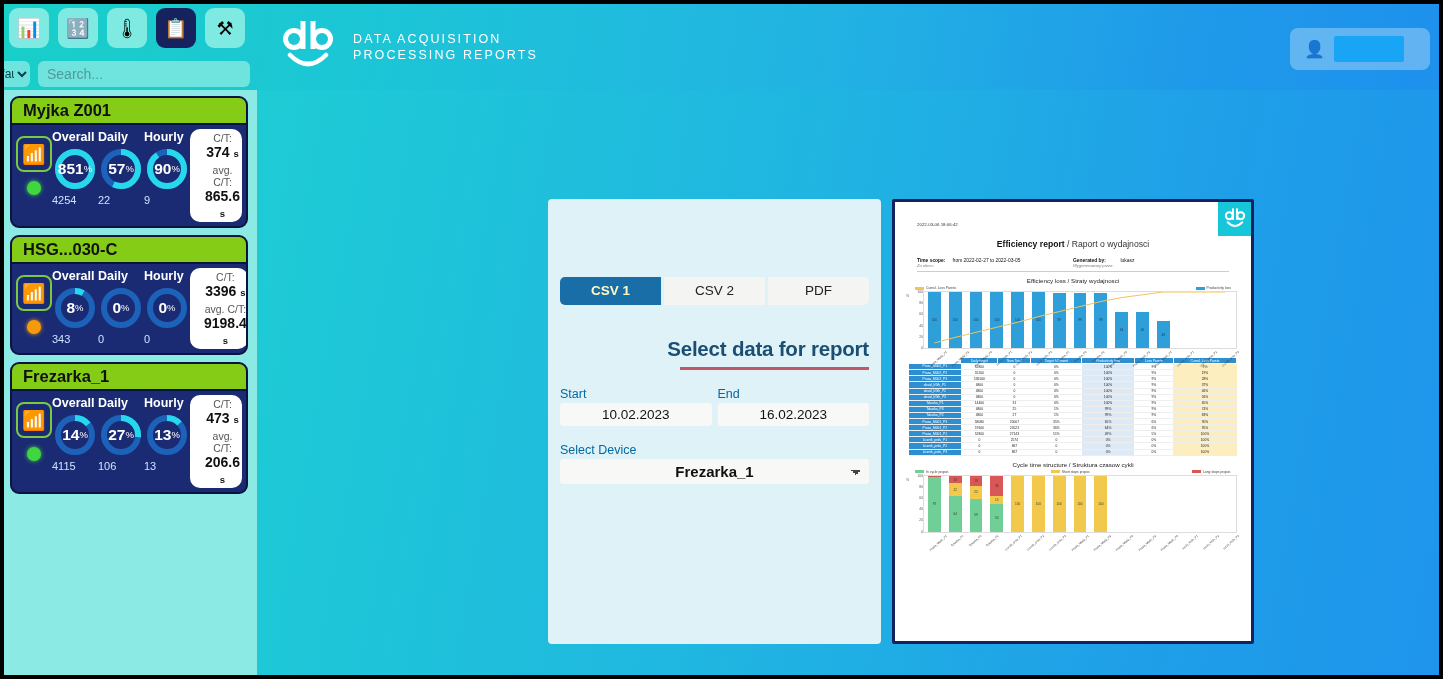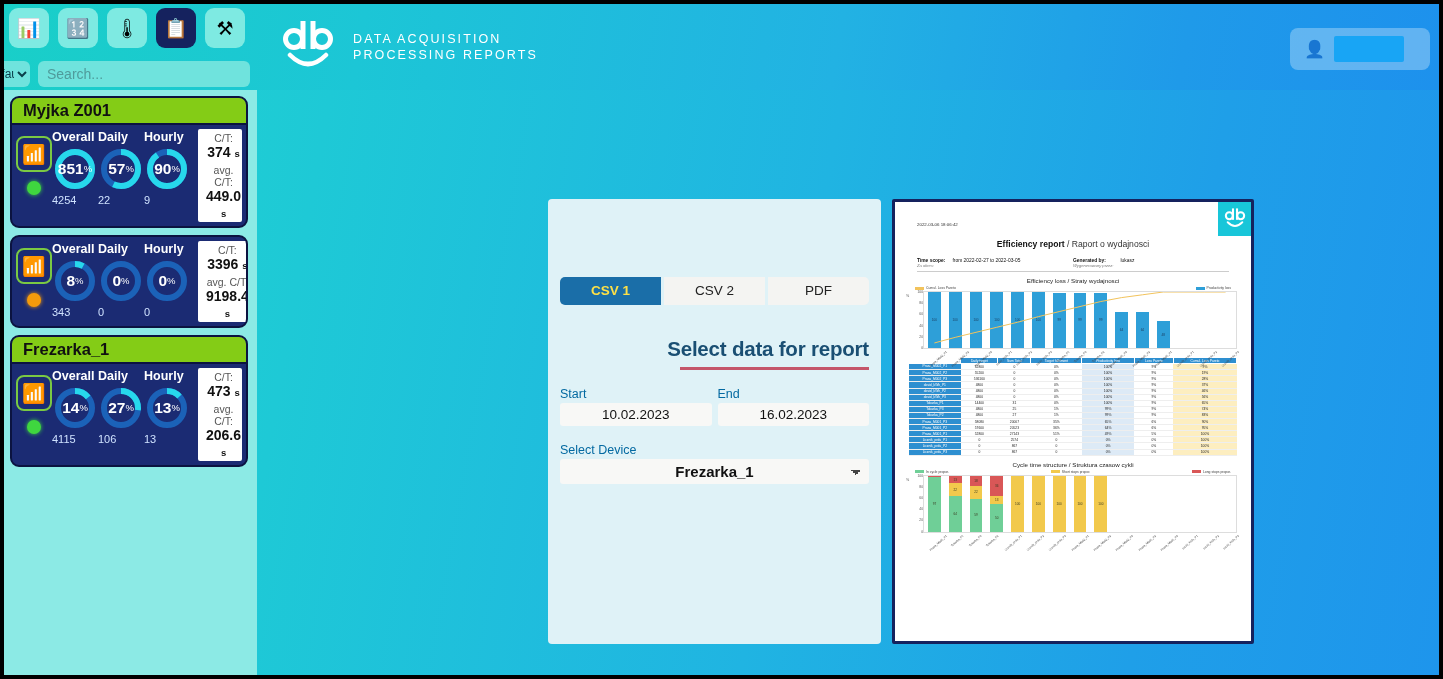--- a/index.html
+++ b/index.html
@@ -92,22 +92,22 @@
   .gauge svg { position:absolute; left:0; top:0; }
   .gauge-val {
     position:absolute; left:0; top:0; width:46px; height:46px;
     display:flex; flex-direction:row; align-items:center; justify-content:center;
     color:#ffffff; line-height:0.95;
   }
   .gauge-num { font-size:15.5px; font-weight:bold; }
   .gauge-pct { font-size:9.5px; }
   .metric-foot { color:#cfe2ff; font-size:11px; margin-top:2px; }
   .dc-ct {
-    width:62px; background:#ffffff; margin-left:8px; border-radius:2px;
-    text-align:center; padding:3px 1px 2px 8px;
+    width:62px; background:#ffffff; margin-left:0; border-radius:10px;
+    text-align:center; padding:3px 1px 2px 14px;
   }
   .ct-label { font-size:10.5px; color:#555; }
   .ct-value { font-size:14px; font-weight:bold; color:#111; }
   .ct-value .u { font-size:9.5px; font-weight:bold; }
   .ct-gap { height:4px; }
 
   
   #content {
     position:absolute; left:258px; top:90px; right:5px; bottom:6px;
     border-radius:9px;
@@ -124,21 +124,21 @@
     padding:78px 12px 0 12px;
   }
   #tabs { display:flex; gap:3px; }
   .tab {
     flex:1; text-align:center; font-size:13.5px; padding:6px 0 7px 0;
     background:#f4f4f2; color:#222; cursor:pointer; border:none;
     font-family:"Liberation Sans", sans-serif;
   }
   .tab:first-child { border-radius:5px 0 0 5px; }
   .tab:last-child { border-radius:0 5px 5px 0; }
-  .tab.active { background:#1a6ea8; color:#fde047; font-weight:bold; }
+  .tab.active { background:#1a6ea8; color:#fef9c3; font-weight:bold; }
   #form-title {
     margin-top:32px; text-align:right; color:#1a4f73;
     font-size:20.5px; font-weight:bold; letter-spacing:-0.2px;
   }
   #title-rule { height:2.5px; background:#c4566a; margin:6px 0 0 120px; }
   .field-label { color:#0369a1; font-size:12.5px; margin:17px 0 2px 0; }
   #date-row { display:flex; gap:6px; }
   .date-col { flex:1; }
   .date-input {
     width:100%; height:23px; background:#f8f8f6; border:none; border-radius:3px;
@@ -329,27 +329,28 @@
             </div>
             <div class="metric-foot">9</div>
           </div>
         </div>
         <div class="dc-ct">
           <div class="ct-label">C/T:</div>
           <div class="ct-value"><span>374</span>
             <span class="u">s</span></div>
           <div class="ct-gap"></div>
           <div class="ct-label">avg. C/T:</div>
-          <div class="ct-value"><span>449.0</span>
+          <div class="ct-value"><span>865.6</span>
             <span class="u">s</span></div>
         </div>
       </div>
     </div>
 
     <div class="device-card">
+      <div class="dc-title">HSG...030-C</div>
       <div class="dc-body">
         <div class="dc-status">
           <div class="wifi-box">
               <span class="wifi-glyph">📶</span>
             </div>
           <div class="led orange"></div>
         </div>
         <div class="dc-metrics">
           <div class="metric">
             <div class="metric-head">Overall</div>

